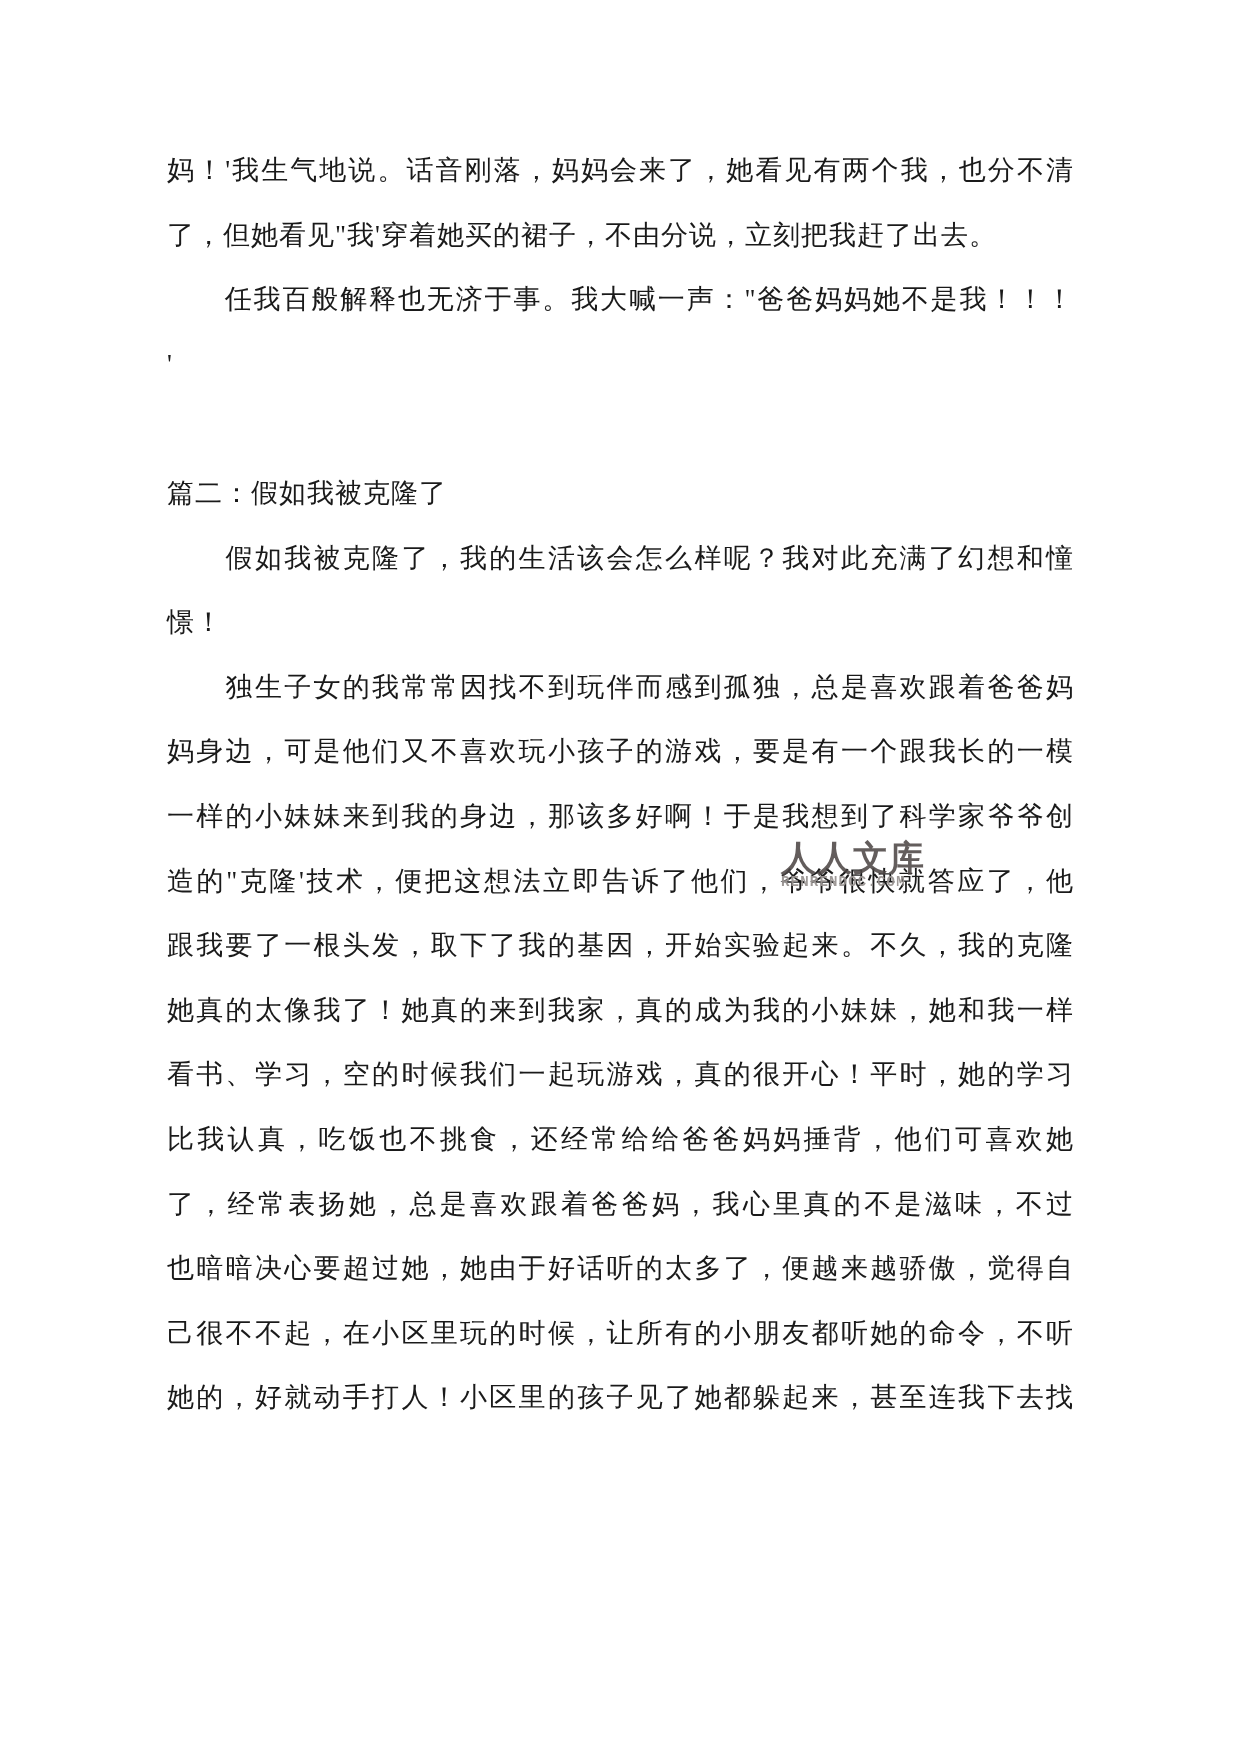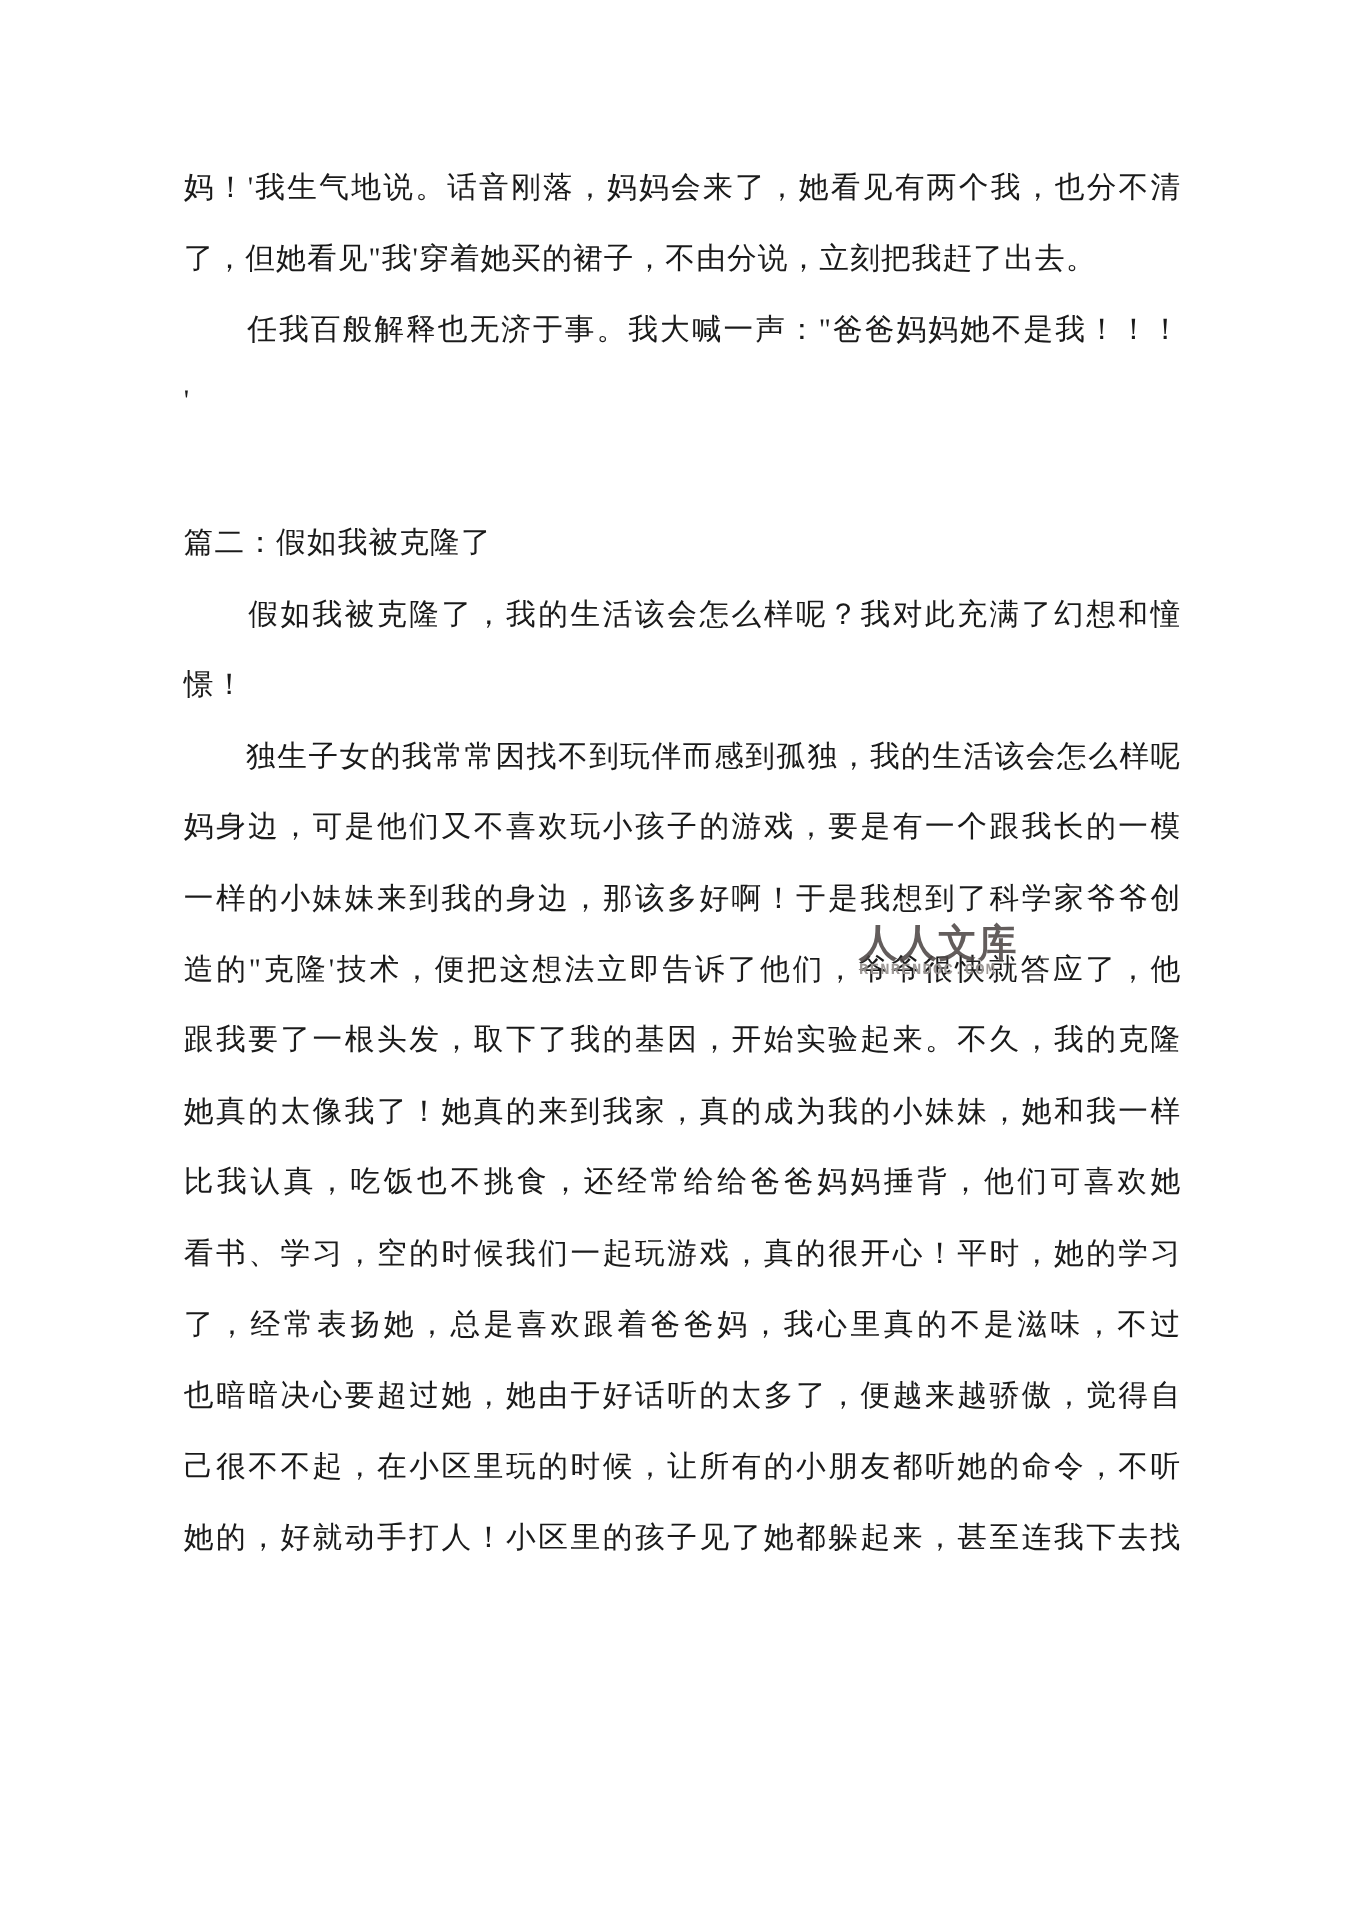--- a/index.html
+++ b/index.html
@@ -65,28 +65,28 @@
 
   <div class="doc-text" style="color: rgb(26, 26, 26);">
       <div class="line full">妈！'我生气地说。话音刚落，妈妈会来了，她看见有两个我，也分不清</div>
       <div class="line">了，但她看见"我'穿着她买的裙子，不由分说，立刻把我赶了出去。</div>
       <div class="line full">　　任我百般解释也无济于事。我大喊一声："爸爸妈妈她不是我！！！</div>
       <div class="line">'</div>
       <div class="line"></div>
       <div class="line">篇二：假如我被克隆了</div>
       <div class="line full">　　假如我被克隆了，我的生活该会怎么样呢？我对此充满了幻想和憧</div>
       <div class="line">憬！</div>
-      <div class="line full">　　独生子女的我常常因找不到玩伴而感到孤独，我的生活该会怎么样呢</div>
+      <div class="line full">　　独生子女的我常常因找不到玩伴而感到孤独，总是喜欢跟着爸爸妈</div>
       <div class="line full">妈身边，可是他们又不喜欢玩小孩子的游戏，要是有一个跟我长的一模</div>
       <div class="line full">一样的小妹妹来到我的身边，那该多好啊！于是我想到了科学家爷爷创</div>
       <div class="line full">造的"克隆'技术，便把这想法立即告诉了他们，爷爷很快就答应了，他</div>
       <div class="line full">跟我要了一根头发，取下了我的基因，开始实验起来。不久，我的克隆</div>
       <div class="line full">她真的太像我了！她真的来到我家，真的成为我的小妹妹，她和我一样</div>
+      <div class="line full">看书、学习，空的时候我们一起玩游戏，真的很开心！平时，她的学习</div>
       <div class="line full">比我认真，吃饭也不挑食，还经常给给爸爸妈妈捶背，他们可喜欢她</div>
-      <div class="line full">看书、学习，空的时候我们一起玩游戏，真的很开心！平时，她的学习</div>
       <div class="line full">了，经常表扬她，总是喜欢跟着爸爸妈，我心里真的不是滋味，不过</div>
       <div class="line full">也暗暗决心要超过她，她由于好话听的太多了，便越来越骄傲，觉得自</div>
       <div class="line full">己很不不起，在小区里玩的时候，让所有的小朋友都听她的命令，不听</div>
       <div class="line full">她的，好就动手打人！小区里的孩子见了她都躲起来，甚至连我下去找</div>
     </div>
 
   <div class="watermark">
     <div class="wm-title" style="color: rgba(77, 71, 69, 0.88);">人人文库</div>
     <div class="wm-domain" style="color: rgba(153, 148, 145, 0.95);">RENRENDOC.COM</div>
   </div>

